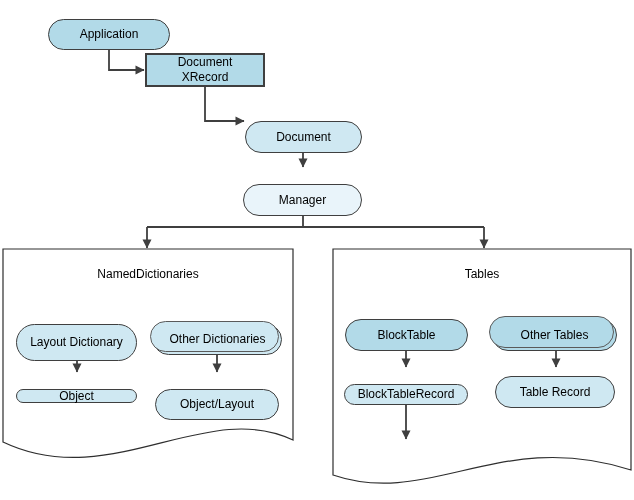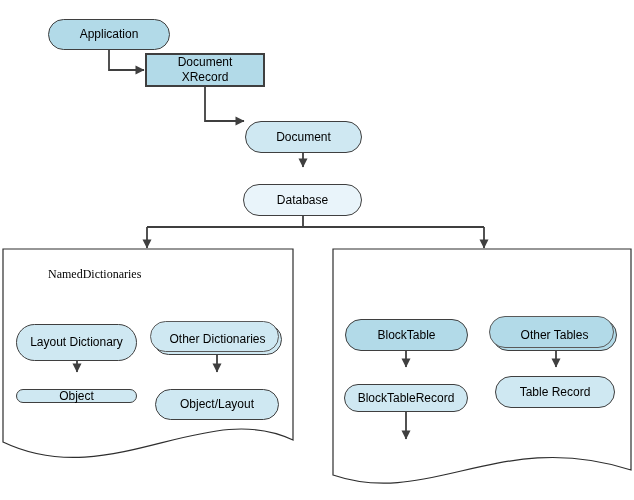--- a/index.html
+++ b/index.html
@@ -37,21 +37,21 @@
   .stack { z-index:1; }
   .stack::before {
     content:""; position:absolute; left:-4px; top:-4px;
     width:100%; height:100%;
     border:1.5px solid #5a5a5a;
     border-radius:inherit;
     background:inherit;
     z-index:-1;
   }
   .container-title {
-    position:absolute; z-index:1; font-size:12px; text-align:left;font-family:Liberation Serif, serif;
+    position:absolute; z-index:1; font-size:12px; text-align:center;
   }
 </style>
 </head>
 <body>
 
 <div class="screen">
 
   <svg id="wire-layer" width="634" height="500" viewBox="0 0 634 500">
     <defs>
       <marker id="arrow" markerUnits="userSpaceOnUse" markerWidth="11" markerHeight="10" refX="9" refY="5" orient="auto">
@@ -79,35 +79,36 @@
 
   <div class="node rect fill-strong" style="left:145px; top:53px; width:120px; height:34px">
     <div>
       <div>Document</div>
       <div>XRecord</div>
     </div>
   </div>
 
   <div class="node stadium fill-light" style="left:245px; top:105px; width:117px; height:32px">Document</div>
 
-  <div class="node stadium fill-faint" style="left:243px; top:168px; width:119px; height:32px">Database</div>
+  <div class="node stadium fill-faint" style="left:243px; top:168px; width:119px; height:32px">Manager</div>
 
   <div class="container-title" style="left:48px; top:267px; width:200px">NamedDictionaries</div>
 
   <div class="node stadium fill-light" style="left:16px; top:308px; width:121px; height:37px">Layout Dictionary</div>
 
   <div class="node stadium fill-light stack" style="left:153px; top:308px; width:129px; height:31px">Other Dictionaries</div>
 
   <div class="node stadium fill-light" style="left:16px; top:373px; width:121px; height:14px">Object</div>
 
   <div class="node stadium fill-light" style="left:155px; top:373px; width:124px; height:31px">Object/Layout</div>
 
+  <div class="container-title" style="left:382px; top:267px; width:200px">Tables</div>
 
   <div class="node stadium fill-strong stack" style="left:492px; top:303px; width:125px; height:32px">Other Tables</div>
 
   <div class="node stadium fill-strong" style="left:345px; top:303px; width:123px; height:32px">BlockTable</div>
 
-  <div class="node stadium fill-light" style="left:344px; top:368px; width:124px; height:28px">BlockTableRecord</div>
+  <div class="node stadium fill-light" style="left:344px; top:368px; width:124px; height:21px">BlockTableRecord</div>
 
   <div class="node stadium fill-light" style="left:495px; top:360px; width:120px; height:32px">Table Record</div>
 
 
 </div>
 
 </body></html>

